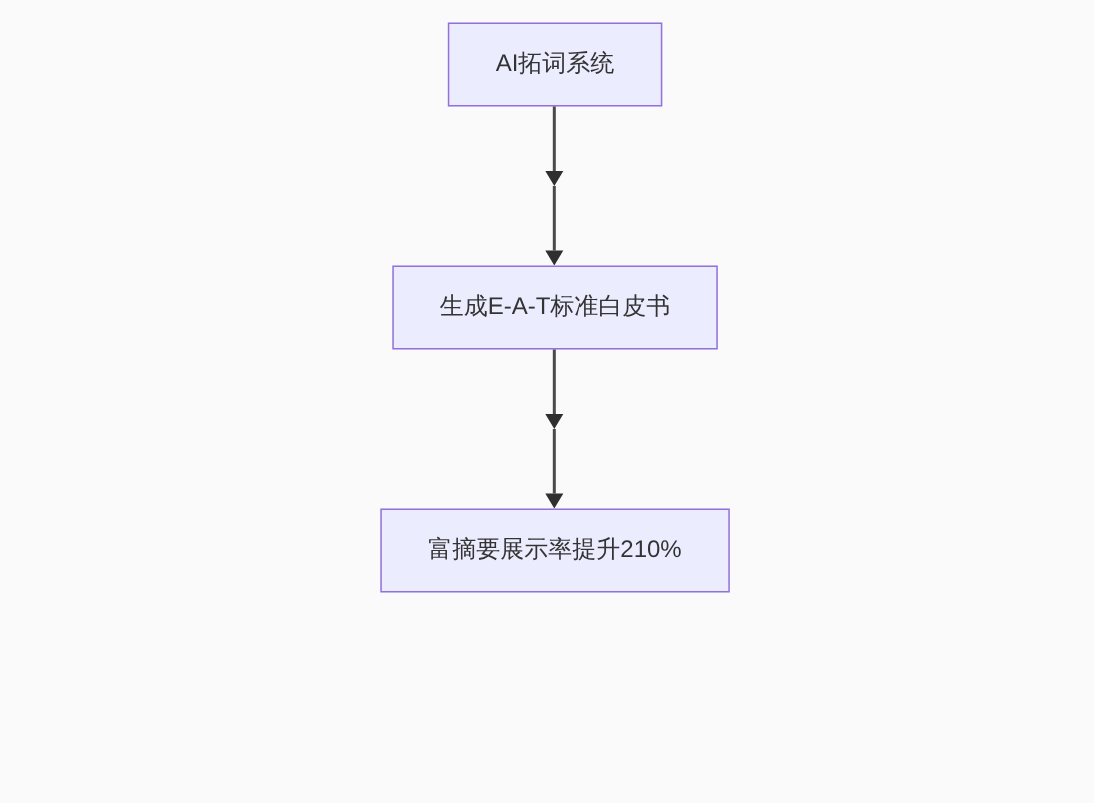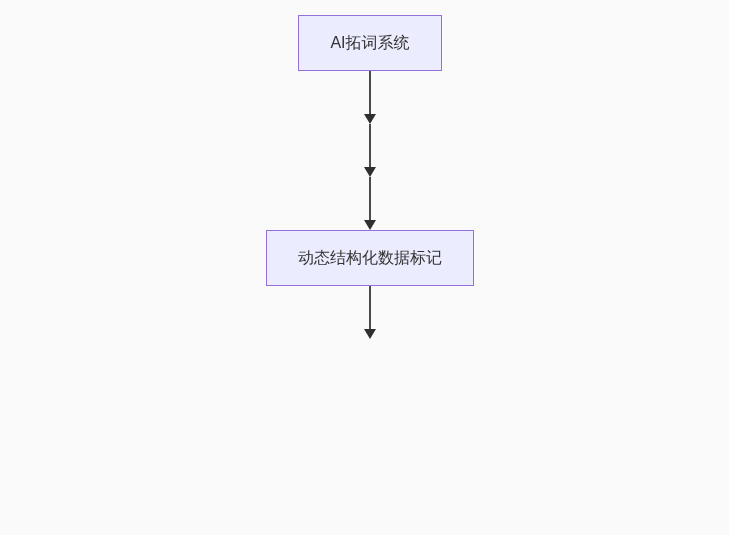--- a/index.html
+++ b/index.html
@@ -74,30 +74,33 @@
       <div class="edge-line"></div>
       <div class="arrow-head"></div>
     </div>
 
 
     <div class="edge">
       <div class="edge-line"></div>
       <div class="arrow-head"></div>
     </div>
 
-
-    <div class="edge">
-      <div class="edge-line"></div>
-      <div class="arrow-head"></div>
-    </div>
-
     <div class="node">
-      <span>动态结构化数据标记</span>
+      <span>生成E-A-T标准白皮书</span>
     </div>
 
     <div class="edge">
       <div class="edge-line"></div>
       <div class="arrow-head"></div>
     </div>
 
 
+    <div class="edge">
+      <div class="edge-line"></div>
+      <div class="arrow-head"></div>
+    </div>
+
+    <div class="node">
+      <span>富摘要展示率提升210%</span>
+    </div>
+
   </div>
 </div>
 
 </body></html>

